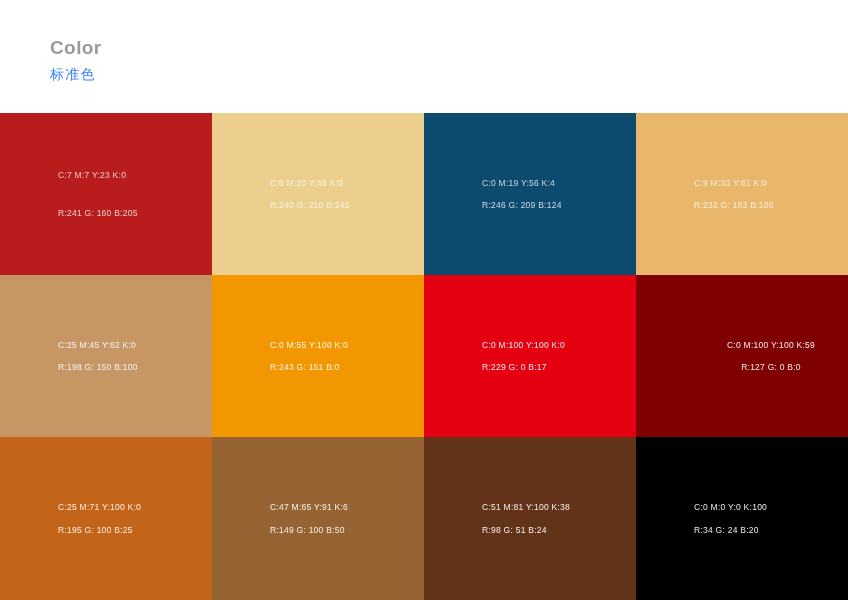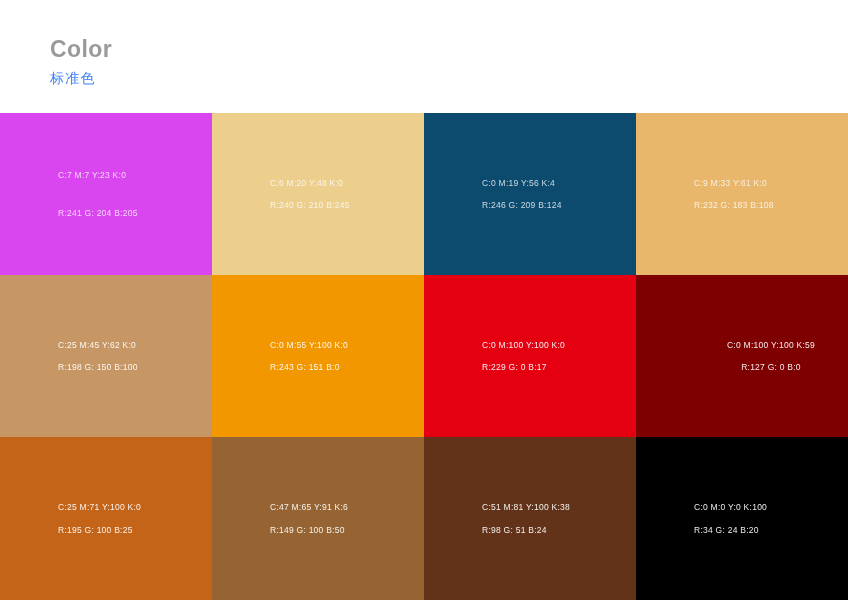--- a/index.html
+++ b/index.html
@@ -27,21 +27,21 @@
     left: 0;
     top: 0;
     width: 848px;
     height: 113px;
     background: #ffffff;
     box-sizing: border-box;
     padding-left: 50px;
     padding-top: 38px;
   }
   .header-title {
-    font-size: 23px;
+    font-size: 19px;
     font-weight: bold;
     color: #9a9a9a;
     letter-spacing: 0.4px;
     line-height: 1.0;
     margin: 0;
     padding: 0;
   }
   .header-subtitle {
     font-size: 14px;
     font-weight: normal;
@@ -91,23 +91,23 @@
 <body>
 
 <div class="page">
 
   <div class="header">
     <div class="header-title">Color</div>
     <div class="header-subtitle">标准色</div>
   </div>
 
   <div class="swatch-grid">
-      <div class="swatch pale" style="background: #d946ef; gap: 16px;">
+      <div class="swatch pale" style="background: #b91c1c; gap: 16px;">
         <div class="swatch-line cmyk">C:7  M:7  Y:23  K:0</div>
-        <div class="swatch-line rgb">R:241 G: 204 B:205</div>
+        <div class="swatch-line rgb">R:241 G: 160 B:205</div>
       </div>
       <div class="swatch pale" style="background: rgb(236, 207, 141);">
         <div class="swatch-line cmyk">C:6  M:20  Y:48  K:0</div>
         <div class="swatch-line rgb">R:240 G: 210 B:245</div>
       </div>
       <div class="swatch pale" style="background: #0c4a6e;">
         <div class="swatch-line cmyk">C:0  M:19  Y:56  K:4</div>
         <div class="swatch-line rgb">R:246 G: 209 B:124</div>
       </div>
       <div class="swatch pale" style="background: rgb(232, 183, 108);">

